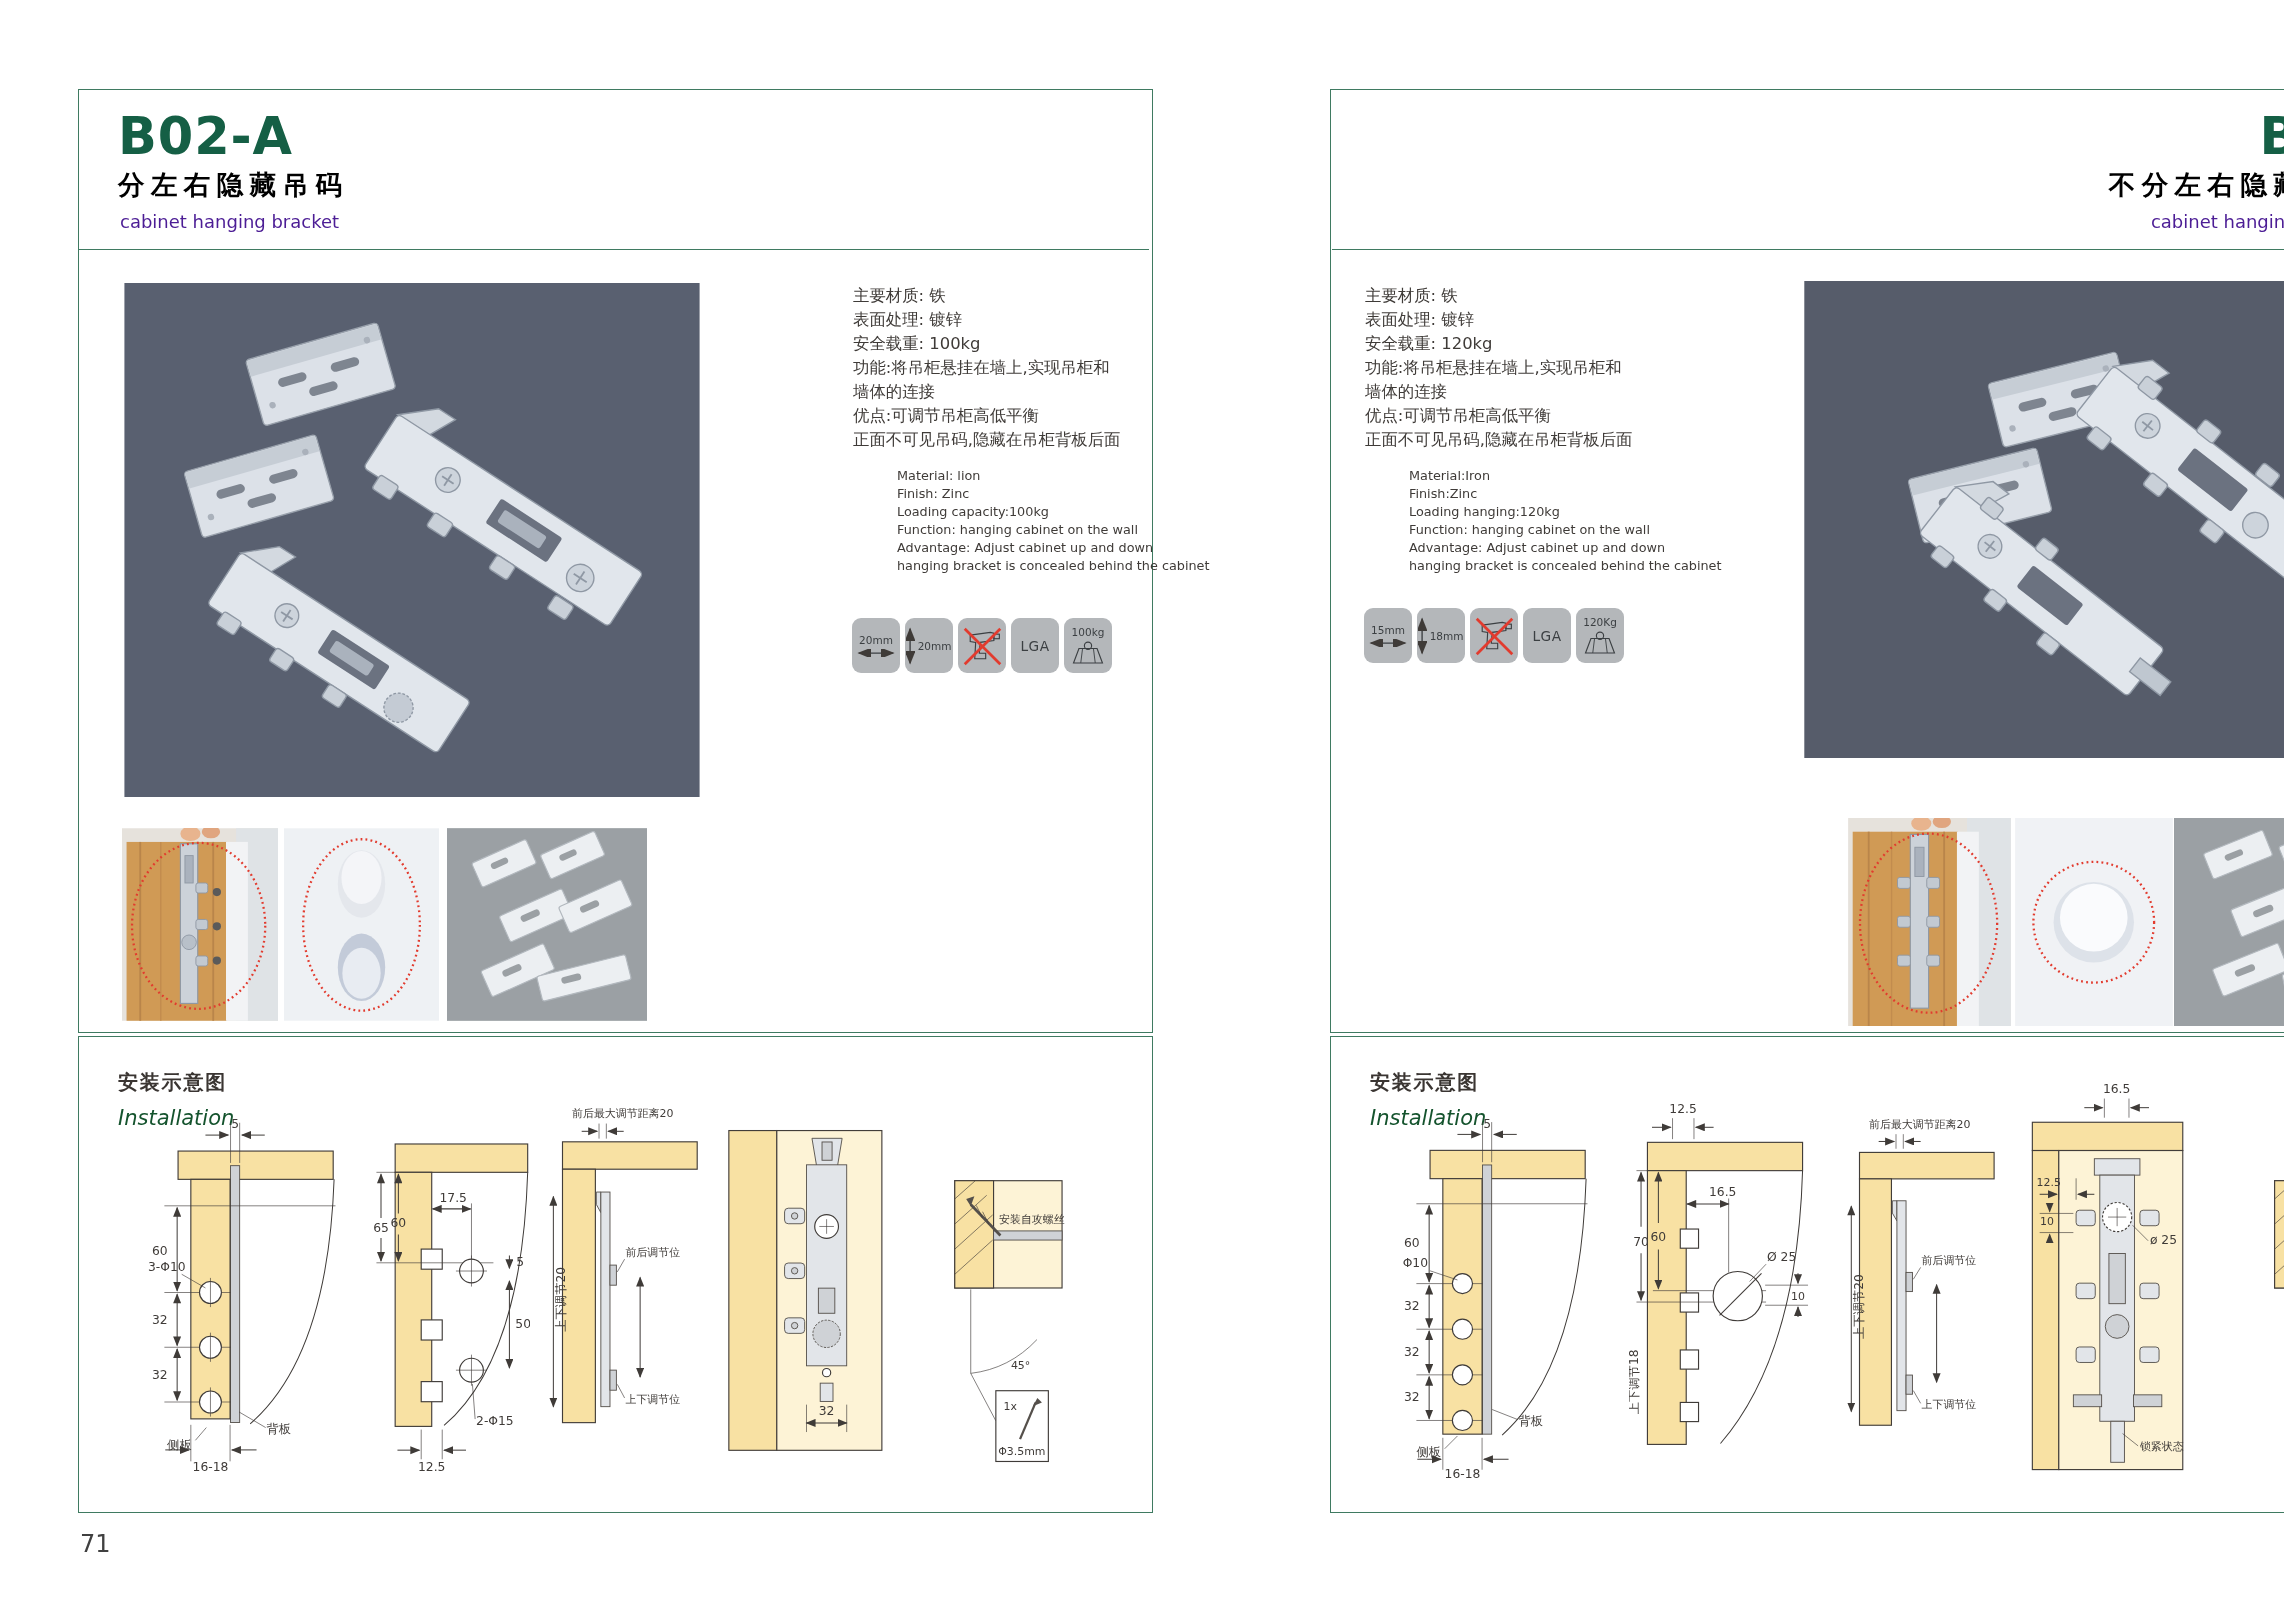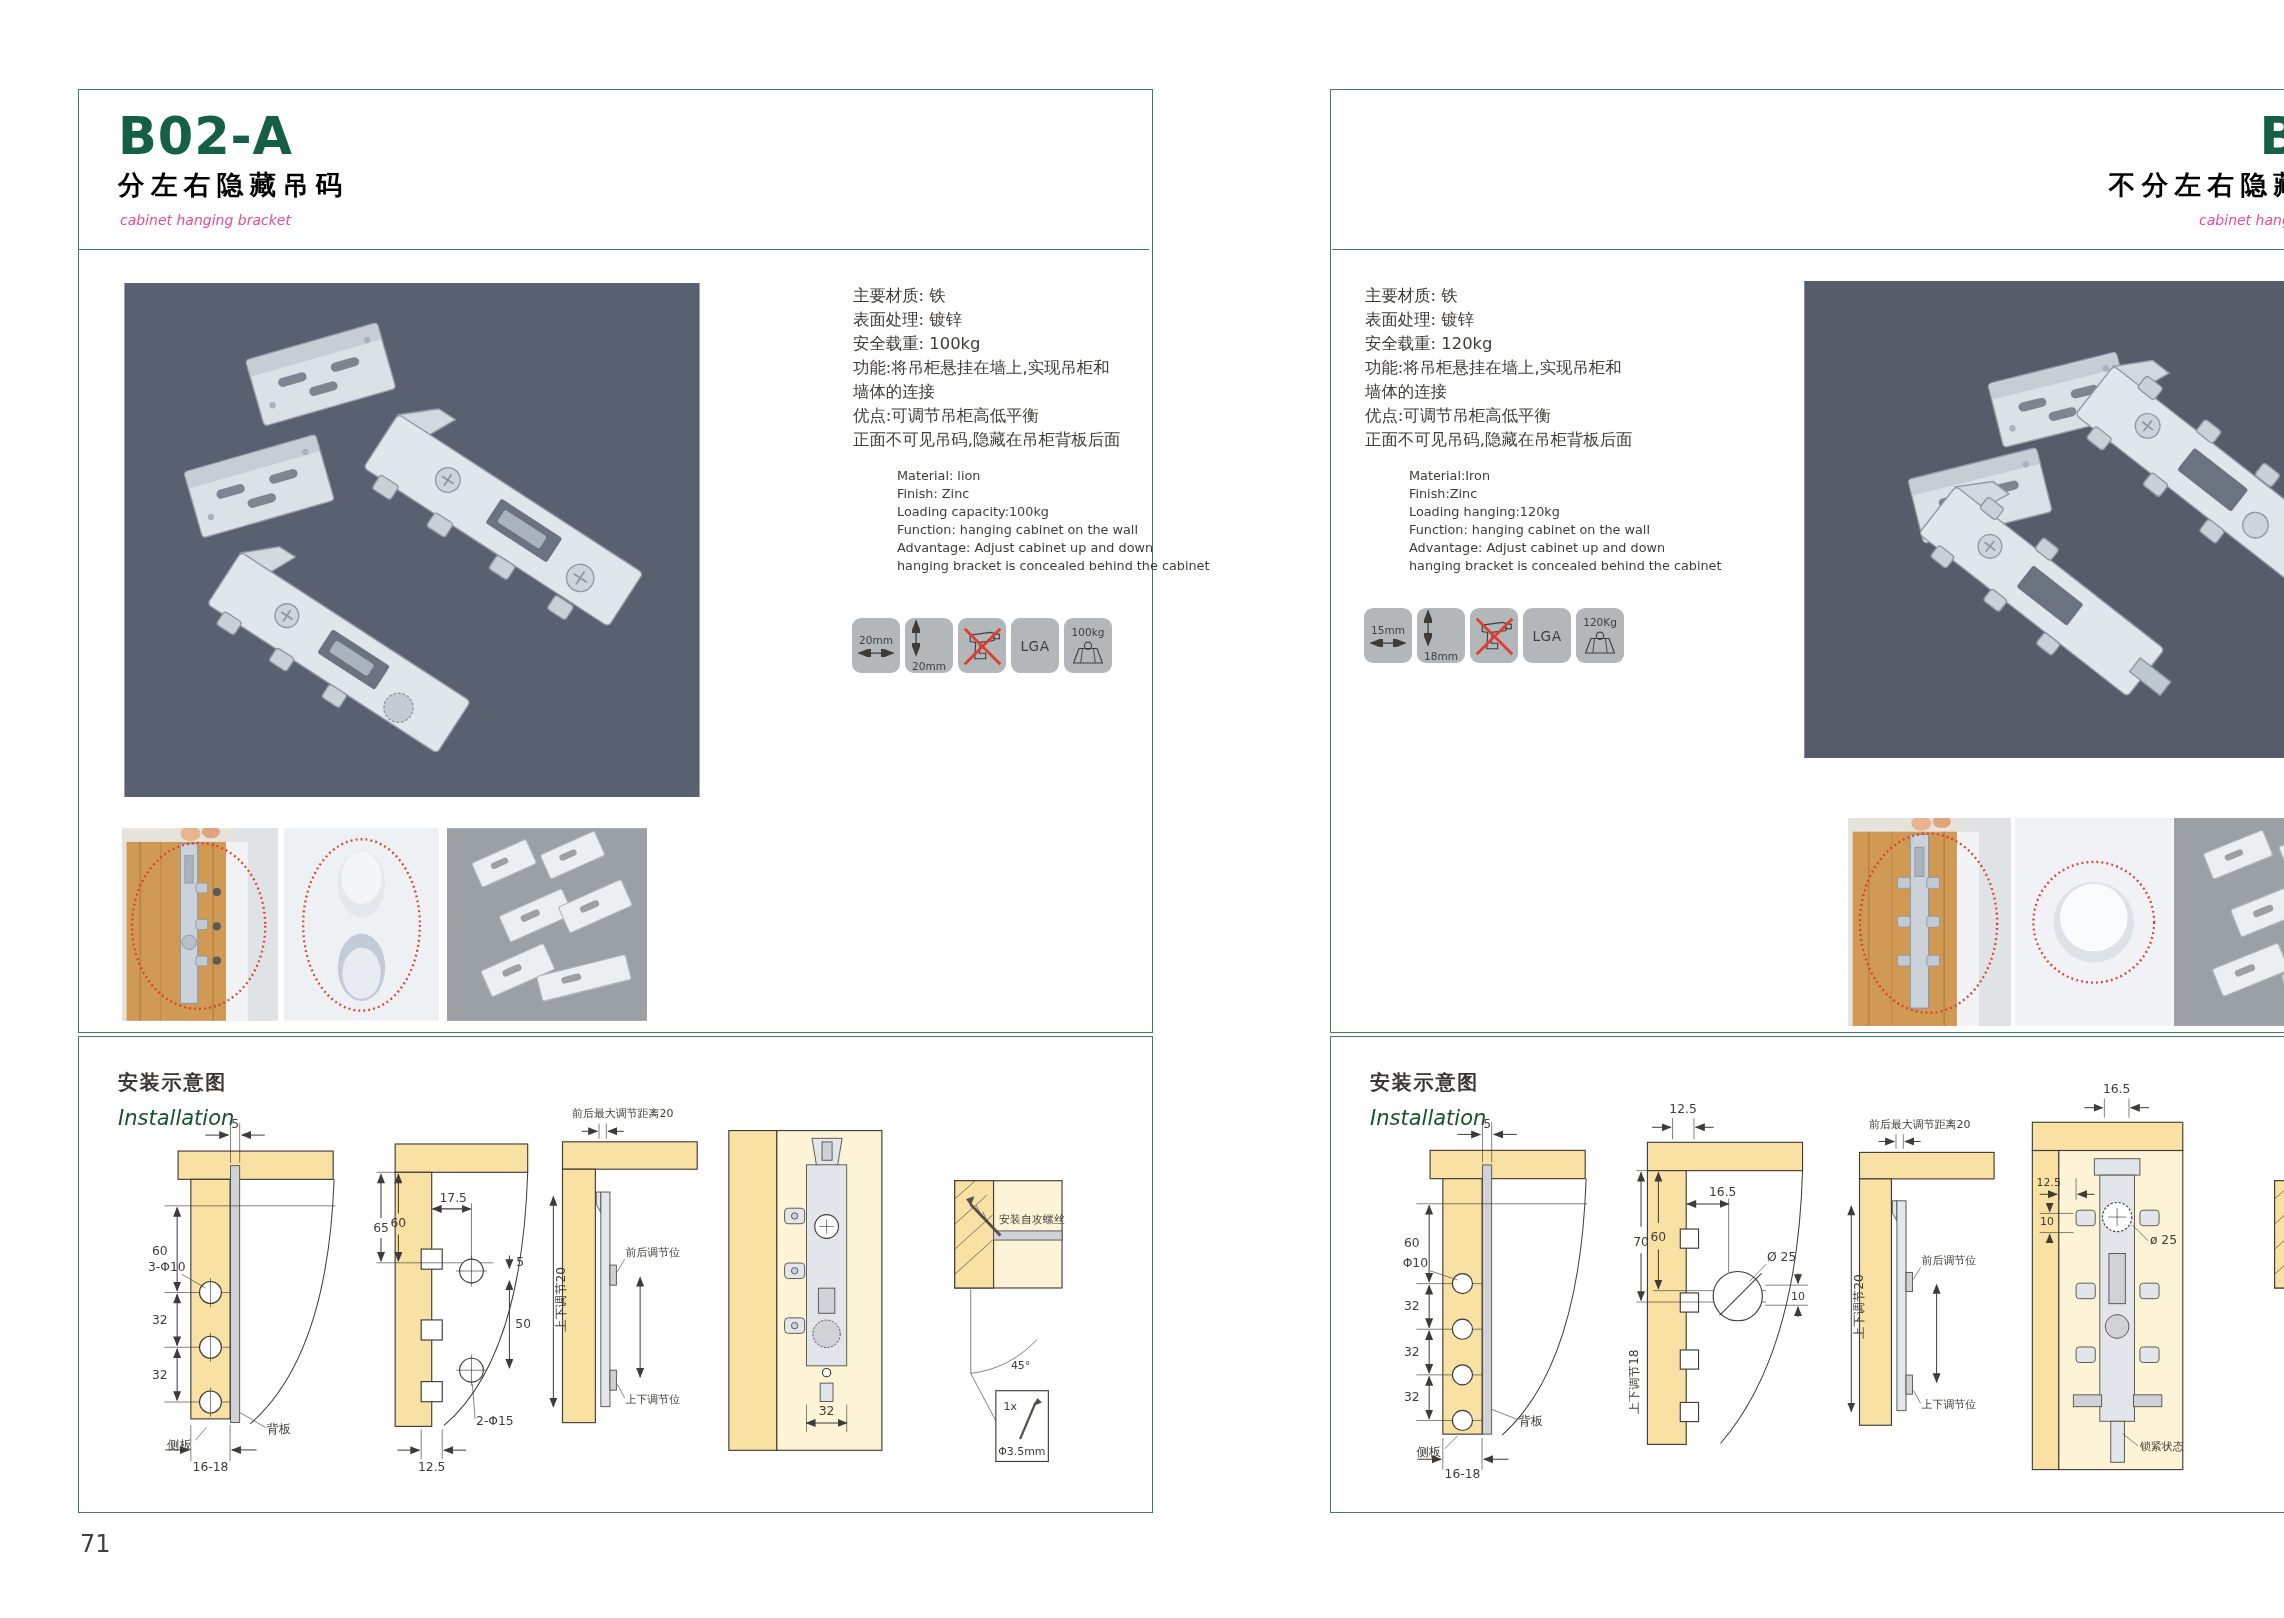--- a/index.html
+++ b/index.html
@@ -3,29 +3,29 @@
 <meta charset="utf-8">
 <style>
   html,body{margin:0;padding:0;background:#ffffff;}
   .sheet{position:relative;width:2482px;height:1618px;background:#ffffff;
          font-family:"DejaVu Sans","Liberation Sans",sans-serif;color:#3f3b38;overflow:hidden;}
   .abs{position:absolute;}
   .frame{position:absolute;border:1.4px solid #3f7a61;background:#fff;}
   .divider{position:absolute;height:1.4px;background:#3f7a61;}
   .code{font-size:51px;font-weight:800;color:#155f45;letter-spacing:0.9px;line-height:1;}
   .subtitle{font-size:26.5px;font-weight:700;color:#000000;letter-spacing:6.4px;line-height:1;}
-  .entitle{font-size:14px;color:#ec4899;line-height:1;font-style:italic;}
+  .entitle{font-size:18px;color:#4c1d95;line-height:1;}
   .right-align{text-align:right;}
   .specs-cn div{font-size:16.4px;line-height:24px;white-space:nowrap;}
   .specs-en div{font-size:12.8px;line-height:18px;white-space:nowrap;margin-left:44px;}
   .badge{position:absolute;width:48px;height:55px;background:#b4b7ba;border-radius:9px;
          display:flex;flex-direction:column;align-items:center;justify-content:center;gap:2.7px;}
   .badge .txt{font-size:10.5px;color:#3b3f42;}
   .badge .big{font-size:13.7px;color:#3b3f42;letter-spacing:0.5px;}
-  .badge-row-h{display:flex;flex-direction:column;gap:3px;}
+  .badge-row-h{display:flex;flex-direction:row;align-items:center;gap:3px;}
   .pagenum{position:absolute;font-size:24px;color:#404040;}
   .install-title{position:absolute;display:flex;align-items:baseline;gap:10px;flex-direction:column;}
   .install-title .cn{font-size:20px;font-weight:700;color:#3a3532;letter-spacing:1.8px;}
   .install-title .en{font-size:21px;color:#14532d;font-style:italic;}
   .photo{position:absolute;}
   svg{display:block;}
   .d .wood{fill:#f8e1a3;stroke:#423d39;stroke-width:2.5;}
   .d .pale{fill:#fdf3d6;stroke:#423d39;stroke-width:2.5;}
   .d .metal{fill:#e2e5e9;stroke:#55504b;stroke-width:2;}
   .d .gray{fill:#cfd2d6;stroke:#55504b;stroke-width:2;}

